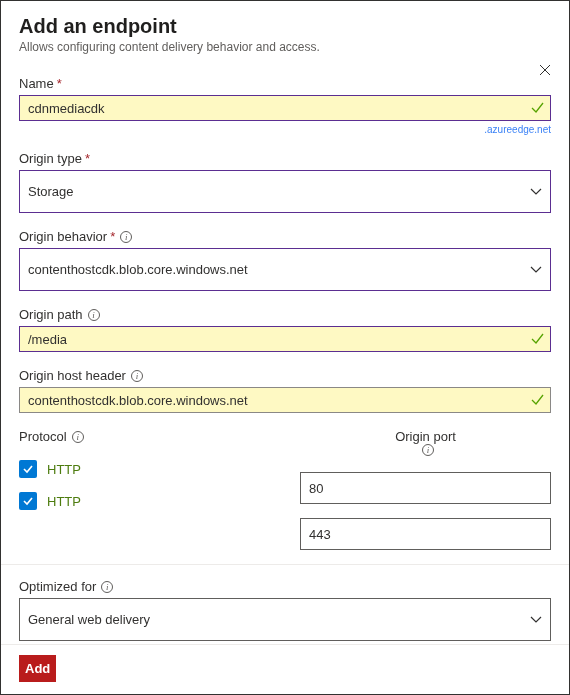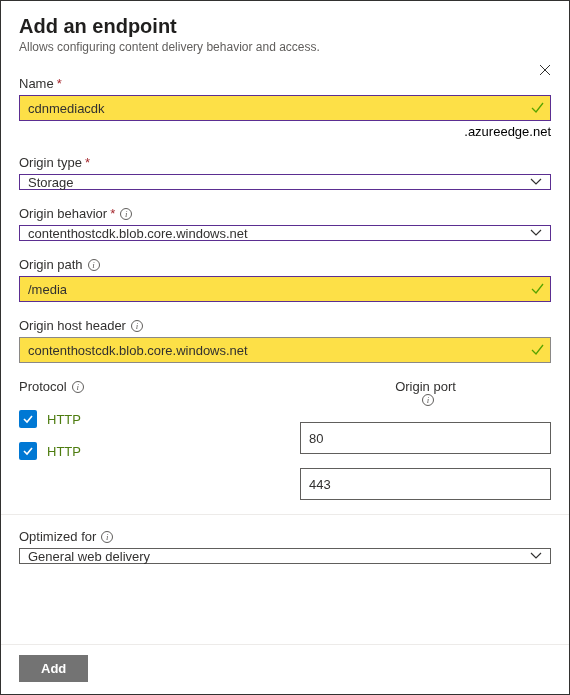--- a/index.html
+++ b/index.html
@@ -68,43 +68,43 @@
       font-family: Georgia, serif;
     }
     .text-input {
       width: 100%;
       height: 26px;
       border: 1px solid #5b2e91;
       padding: 2px 28px 2px 8px;
       font-size: 13px;
       font-family: inherit;
       color: #323130;
-      background: #fde047;
+      background: #fef9c3;
     }
     .text-input.neutral {
       border: 1px solid #8a8886;
     }
     .validated-wrap {
       position: relative;
     }
     .validated-check {
       position: absolute;
       right: 7px;
       top: 50%;
       transform: translateY(-50%);
     }
     .suffix {
       text-align: right;
-      font-size: 13px;
-      color: #000000;
+      font-size: 10px;
+      color: #3b82f6;
       margin-top: 3px;
     }
     .select {
       width: 100%;
-      height: 16px;
+      height: 43px;
       border: 1px solid #5b2e91;
       padding: 2px 13px 2px 8px;
       font-size: 13px;
       background: #fff;
       position: relative;
       display: flex;
       align-items: center;
       cursor: pointer;
     }
     .select.neutral {
@@ -160,24 +160,24 @@
     .footer {
       position: absolute;
       bottom: 0;
       left: 0;
       right: 0;
       border-top: 1px solid #edebe9;
       padding: 10px 18px 12px 18px;
       background: #fff;
     }
     .add-btn {
-      background: #737373;
+      background: #b91c1c;
       color: #fff;
       border: none;
-      padding: 6px 22px;
+      padding: 6px 6px;
       font-size: 13px;
       font-weight: 600;
       cursor: pointer;
       font-family: inherit;
     }
     svg { display: block; }
   </style>
 </head>
 <body>
 

